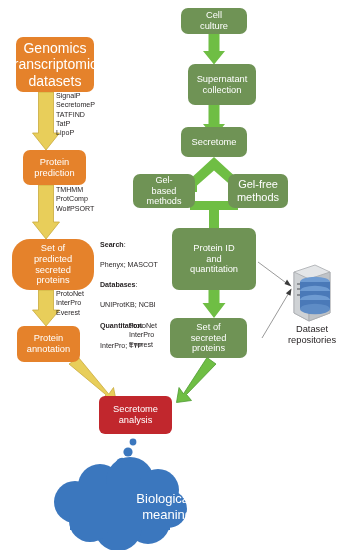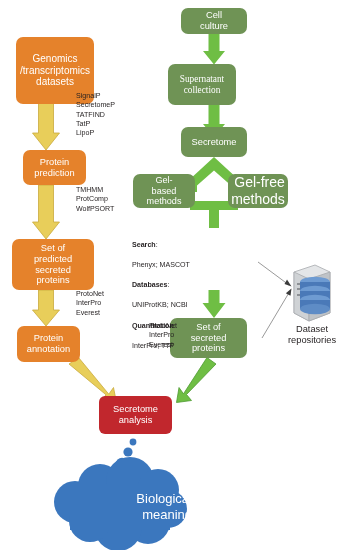--- a/index.html
+++ b/index.html
@@ -15,21 +15,20 @@
     color:#ffffff;border-radius:7px;line-height:1.18;
     padding:2px 19px;
   }
   .orange{background:#E5822B;}
   .green{background:#6F9355;}
   .red{background:#C1272D;border-radius:6px;}
 
   .annot{
     position:absolute;color:#231f20;line-height:1.32;
     white-space:pre-line;
-    margin-left:20px;
   }
   .annot b{font-weight:bold;}
 
   .cloud-label{
     position:absolute;color:#ffffff;text-align:right;
     line-height:1.2;width:140px;
   }
   .db-label{
     position:absolute;color:#231f20;text-align:center;
     line-height:1.22;width:90px;
@@ -109,32 +108,32 @@
       <circle cx="130" cy="481" r="24" fill="#3B77BE"></circle>
       <circle cx="158" cy="490" r="21" fill="#3B77BE"></circle>
       <circle cx="168" cy="509" r="19" fill="#3B77BE"></circle>
       <circle cx="148" cy="522" r="22" fill="#3B77BE"></circle>
       <circle cx="118" cy="527" r="24" fill="#3B77BE"></circle>
       <circle cx="90" cy="521" r="21" fill="#3B77BE"></circle>
       <rect x="70" y="484" width="100" height="46" fill="#3B77BE"></rect>
     </g>
   </svg>
 
-  <div class="node orange" style="left:16px;top:37px;width:78px;height:67px;font-size:10px;white-space:pre-line;">
+  <div class="node orange" style="left:16px;top:37px;width:78px;height:55px;font-size:14px;white-space:pre-line;">
     <span>Genomics
 /transcriptomics
 datasets</span>
   </div>
 
   <div class="node orange" style="left:23px;top:150px;width:63px;height:35px;font-size:9.3px;white-space:pre-line;">
     <span>Protein
 prediction</span>
   </div>
 
-  <div class="node orange" style="left:12px;top:239px;width:82px;height:51px;font-size:9.3px;white-space:pre-line;">
+  <div class="node orange" style="left:12px;top:239px;width:82px;height:51px;font-size:9.3px;white-space:pre-line;border-radius:18px;">
     <span>Set of predicted
 secreted
 proteins</span>
   </div>
 
   <div class="node orange" style="left:17px;top:326px;width:63px;height:36px;font-size:9.3px;white-space:pre-line;">
     <span>Protein
 annotation</span>
   </div>
 
@@ -149,46 +148,50 @@
 WolfPSORT</div>
 
   <div class="annot" style="left:56px;top:290px;font-size:7.1px;">ProtoNet
 InterPro
 Everest</div>
 
   <div class="node green" style="left:181px;top:8px;width:66px;height:26px;font-size:9.3px;">
     <span>Cell culture</span>
   </div>
 
-  <div class="node green" style="left:168px;top:64px;width:68px;height:41px;font-size:9.3px;white-space:pre-line;font-family:Liberation Serif, serif;">
+  <div class="node green" style="left:188px;top:64px;width:68px;height:41px;font-size:9.3px;white-space:pre-line;">
     <span>Supernatant
 collection</span>
   </div>
 
   <div class="node green" style="left:181px;top:127px;width:66px;height:30px;font-size:9.3px;">
     <span>Secretome</span>
   </div>
 
   <div class="node green" style="left:133px;top:174px;width:62px;height:34px;font-size:9.1px;white-space:pre-line;align-items:center;">
     <span>Gel-based
 methods</span>
   </div>
 
-  <div class="node green" style="left:228px;top:174px;width:60px;height:34px;font-size:14px;white-space:pre-line;text-align:right;">
+  <div class="node green" style="left:228px;top:174px;width:60px;height:34px;font-size:11px;white-space:pre-line;">
     <span>Gel-free
 methods</span>
   </div>
 
+  <div class="node green" style="left:172px;top:228px;width:84px;height:62px;font-size:9.3px;white-space:pre-line;">
+    <span>Protein ID and
+quantitation</span>
+  </div>
 
   <div class="node green" style="left:170px;top:318px;width:77px;height:40px;font-size:9.3px;white-space:pre-line;">
     <span>Set of secreted
 proteins</span>
   </div>
 
-  <div class="annot" style="left:112px;top:230px;font-size:7.1px;line-height:1.42;">
+  <div class="annot" style="left:100px;top:230px;font-size:7.1px;line-height:1.42;">
     <div><b>Search</b><span>:</span></div>
     <div>Phenyx; MASCOT</div>
     <div><b>Databases</b><span>:</span></div>
     <div>UNIProtKB; NCBI</div>
     <div><b>Quantitation</b><span>:</span></div>
     <div>InterPro; TTP</div>
   </div>
 
   <div class="annot" style="left:129px;top:322px;font-size:7.1px;">ProtoNet
 InterPro

